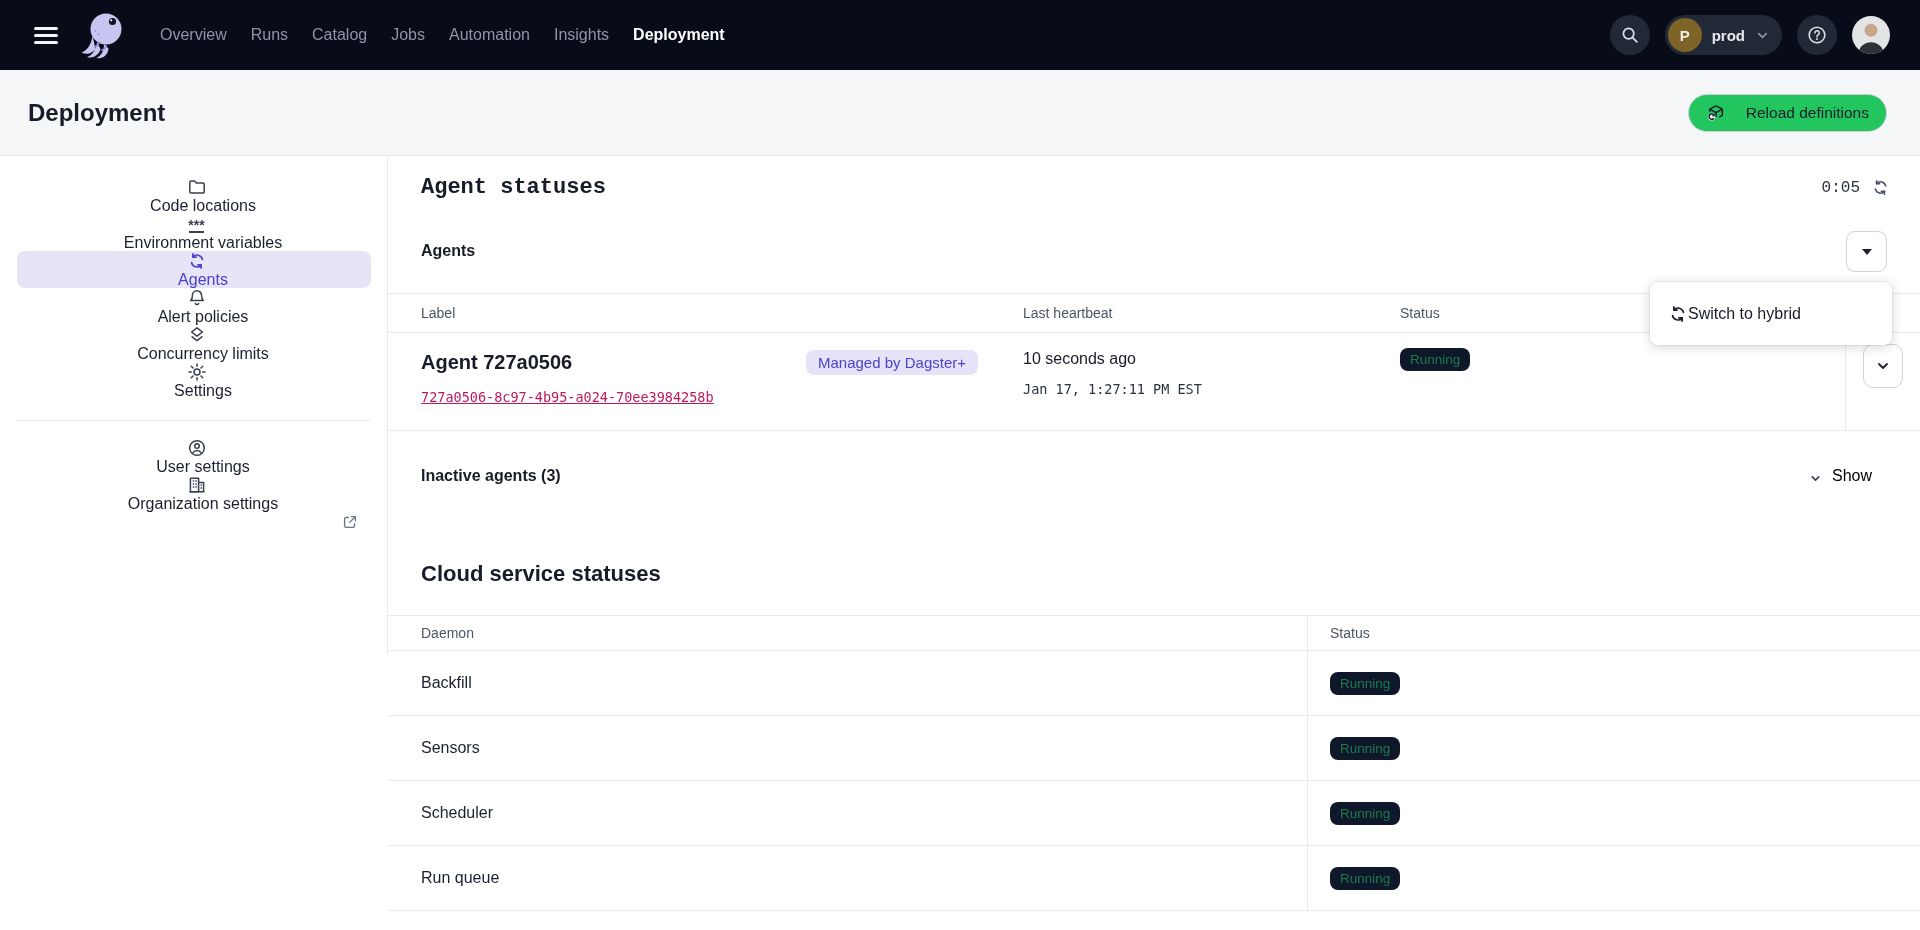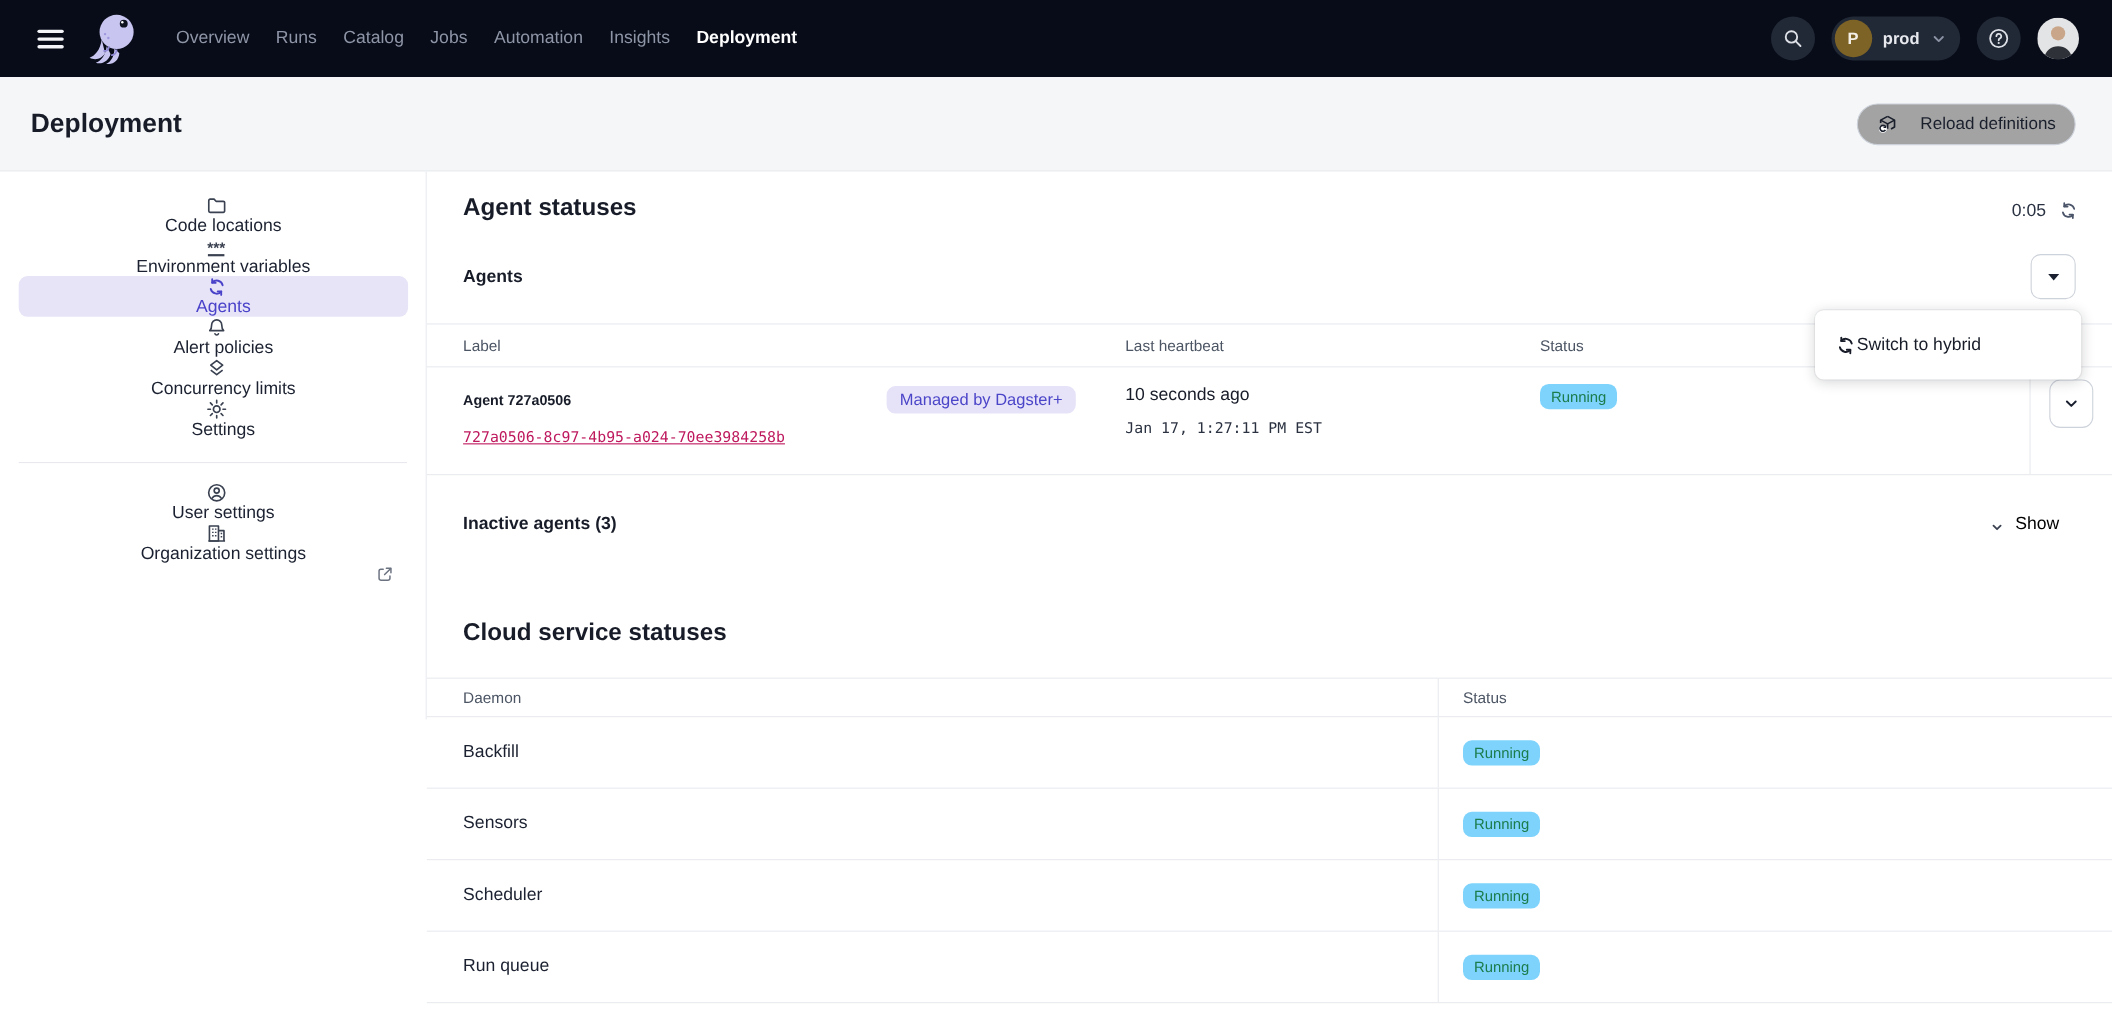--- a/index.html
+++ b/index.html
@@ -24,71 +24,71 @@
               padding:3px 12px 3px 3px; cursor:pointer; }
   .env-avatar { width:34px; height:34px; border-radius:50%; background:#7E6327; color:#F3EFE6;
                 font-size:15px; font-weight:700; display:flex; align-items:center; justify-content:center; }
   .env-label { color:#E7E9EF; font-size:15px; font-weight:600; margin:0 10px; }
   .user-avatar { width:38px; height:38px; border-radius:50%; overflow:hidden; cursor:pointer; }
 
   
   .page-header { position:absolute; top:70px; left:0; width:1920px; height:86px; background:#F5F6F8;
                  border-bottom:1px solid #E4E7EC; display:flex; align-items:center; padding:0 33px 0 28px; }
   .page-title { font-size:24px; font-weight:700; color:#171C28; flex:1; }
-  .reload-btn { height:38px; border-radius:19px; border:1px solid #CBD0D9; background:#a3a3a3;
+  .reload-btn { height:38px; border-radius:19px; border:1px solid #CBD0D9; background:#22c55e;
                 display:flex; align-items:center; gap:20px; padding:0 17px; font-size:15.5px;
                 color:#1A1F2C; cursor:pointer; font-family:inherit; }
 
   
   .sidebar { position:absolute; top:156px; left:0; width:388px; bottom:0; background:#fff;
              border-right:1px solid #E7E9EE; padding-top:21px; }
   .side-item { height:37px; margin:0 16px 0 17px; border-radius:8px; display:flex; align-items:center;
                padding:0 12px 0 17px; font-size:16px; color:#1B2130; cursor:pointer;flex-direction:column; }
   .side-item .s-icon { width:20px; height:20px; color:#3A4150; display:flex; align-items:center; justify-content:center; flex:none; }
   .side-item .s-label { margin-left:13px; }
   .side-item.selected { background:#E7E4F8; color:#4A43C9; }
   .side-item.selected .s-icon { color:#4A43C9; }
   .side-divider { border-top:1px solid #E7E9EE; margin:21px 17px 17px 17px; }
   .ext-icon { margin-left:auto; color:#6B7280; width:18px; height:18px; }
   .envvar-icon { display:flex; flex-direction:column; align-items:center; }
   .envvar-icon .stars { font-size:14px; font-weight:700; line-height:9px; letter-spacing:0; margin-top:5px; }
   .envvar-icon .line { width:15px; border-top:2px solid currentColor; margin-top:1px; }
 
   
   .main { position:absolute; top:156px; left:388px; right:0; bottom:0; background:#fff; }
-  .h1-row { display:flex; align-items:flex-end; padding:19px 30px 0 33px; }
+  .h1-row { display:flex; align-items:center; padding:19px 30px 0 33px;font-family:Liberation Mono, monospace; }
   .h1 { font-size:22px; font-weight:700; color:#171C28; flex:1; }
   .countdown { font-size:16px; color:#2A3242; }
   .refresh-icon { width:19px; height:19px; color:#4A5468; margin-left:11px; cursor:pointer; }
   .sub-row { margin-top:30px; padding:0 33px; display:flex; align-items:center; height:41px; }
   .subheading { font-size:16px; font-weight:700; color:#171C28; }
   .caret-btn { position:absolute; top:75px; right:33px; width:41px; height:41px; border-radius:9px;
                border:1px solid #CED3DB; background:#fff; cursor:pointer; display:flex; align-items:center; justify-content:center; }
   .caret-btn .caret { width:0; height:0; border-left:5px solid transparent; border-right:5px solid transparent;
                       border-top:6px solid #1A2030; }
 
   .agents-table { margin-top:22px; }
   .thead { height:40px; border-top:1px solid #E8EAEE; border-bottom:1px solid #E8EAEE;
            display:flex; align-items:center; font-size:14px; color:#4C5564; }
   .c1 { width:619px; padding-left:33px; }
   .c2 { width:377px; padding-left:16px; }
   .c3 { width:461px; padding-left:16px; }
   .c4 { flex:1; border-left:1px solid #E8EAEE; height:100%; }
   .trow { height:98px; border-bottom:1px solid #E8EAEE; display:flex; }
   .cell-label { width:619px; padding:17px 29px 0 33px; }
   .cell-label .row1 { display:flex; align-items:center; }
-  .agent-name { font-size:13px; font-weight:700; color:#171C28; }
+  .agent-name { font-size:20px; font-weight:700; color:#171C28; }
   .badge-purple { margin-left:auto; background:#E6E3F9; color:#4B45C8; font-size:15px;
                   padding:4px 12px; border-radius:8px; white-space:nowrap; }
   .agent-id { margin-top:14px; font-size:13.5px; color:#be185d;text-decoration:underline; }
   .cell-hb { width:377px; padding:17px 0 0 16px; }
   .hb-rel { font-size:16px; color:#171C28; }
   .hb-time { margin-top:13px; font-size:13.5px; color:#2A3140; }
   .cell-status { width:461px; padding:15px 0 0 16px; }
-  .badge-green { display:inline-block; background:#7dd3fc; color:#1C7C4B; font-size:13.5px;
+  .badge-green { display:inline-block; background:#0f172a; color:#1C7C4B; font-size:13.5px;
                  padding:4px 10px; border-radius:8px; }
   .status-note { margin-top:14px; font-size:15px; color:#1B2130; }
   .cell-actions { flex:1; border-left:1px solid #E8EAEE; padding:11px 0 0 17px; }
   .chev-btn { width:40px; height:44px; border-radius:10px; border:1px solid #CED3DB; background:#fff;
               cursor:pointer; display:flex; align-items:center; justify-content:center; color:#1A2030; }
 
   .popover { position:absolute; top:126px; right:28px; width:242px; height:63px; background:#fff;
              border-radius:8px; box-shadow:0 2px 12px rgba(16,22,35,.18), 0 0 0 1px rgba(16,22,35,.05);
              display:flex; align-items:center; padding-left:18px; gap:0; z-index:5; cursor:pointer; }
   .popover .mi-icon { width:20px; height:20px; color:#171C28; }

